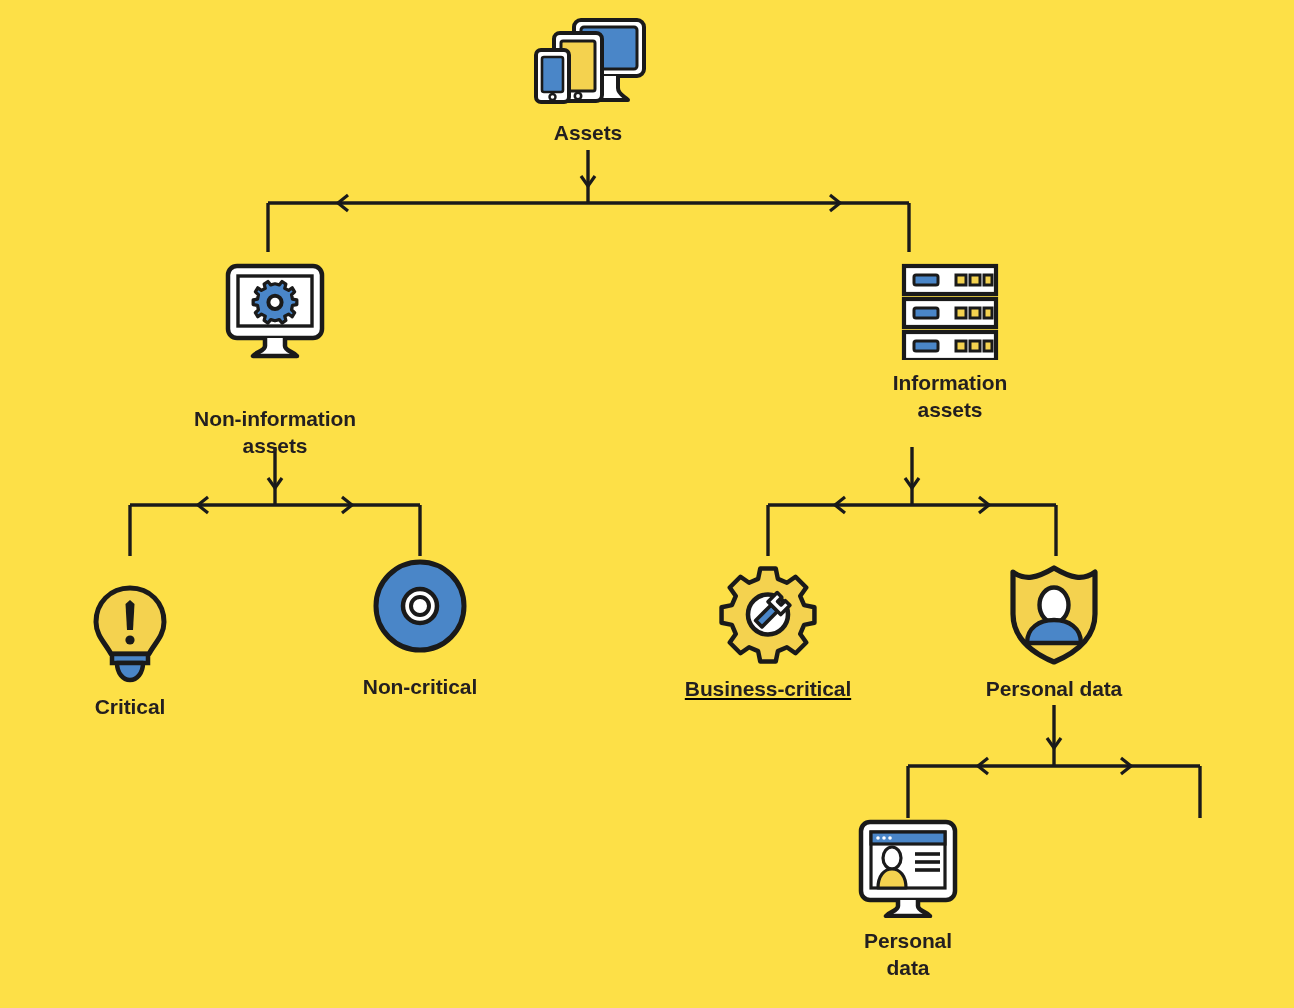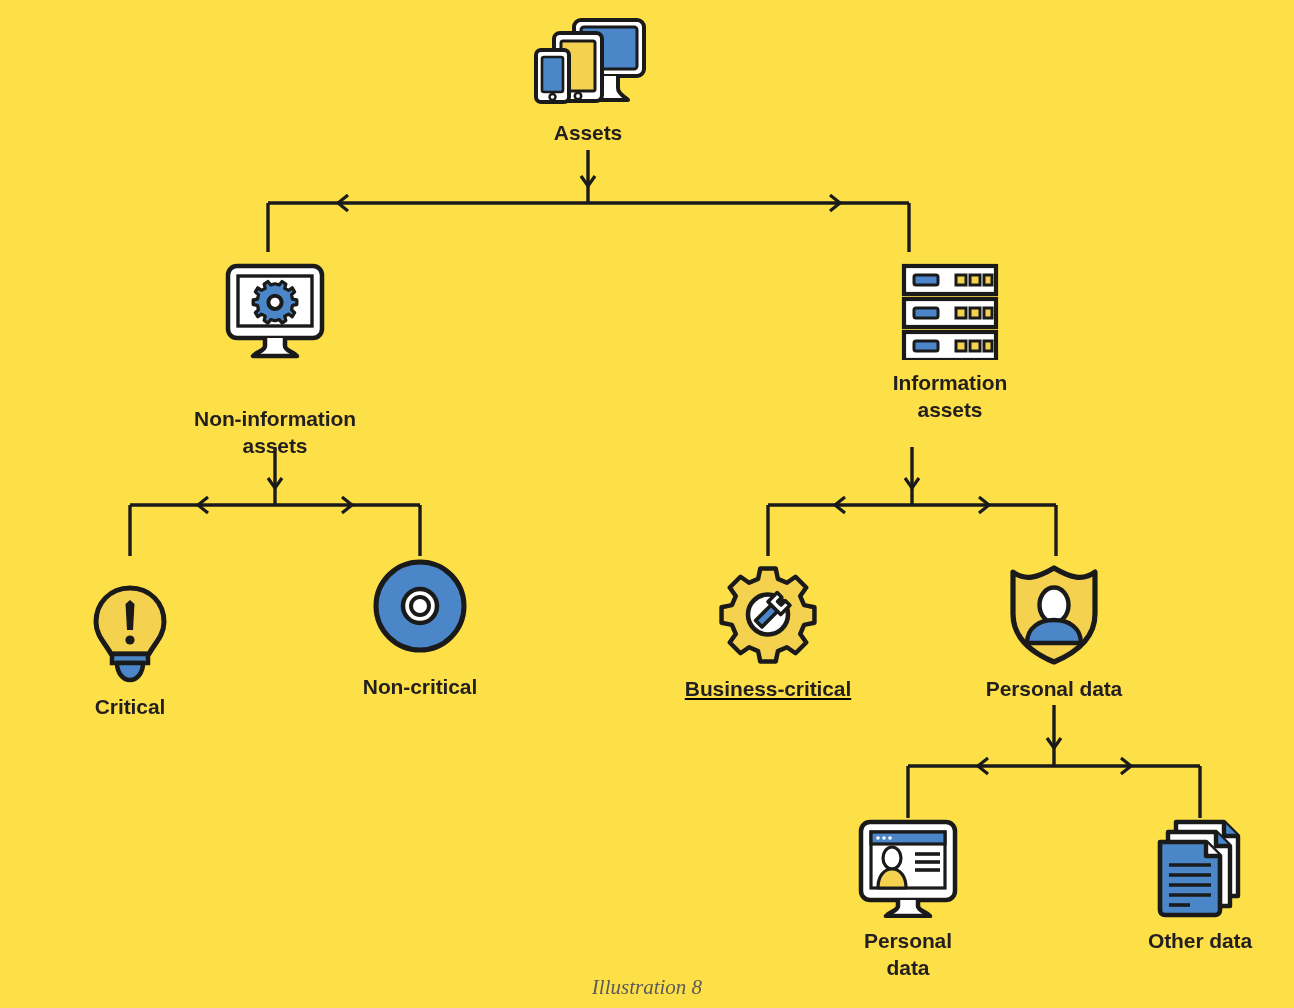--- a/index.html
+++ b/index.html
@@ -271,37 +271,15 @@
         <line x1="62" y1="44" x2="87" y2="44" stroke="#1a1a1a" stroke-width="3.6"></line>
         <line x1="62" y1="52" x2="87" y2="52" stroke="#1a1a1a" stroke-width="3.6"></line>
 
         <path d="M45,82 L45,88 C45,93 36,94 33,98 L77,98 C74,94 65,93 65,88 L65,82" fill="#ffffff" stroke="#1a1a1a" stroke-width="4.5" stroke-linejoin="round"></path>
       </svg>
     </span>
     <span class="node-label">Personal
 data</span>
   </div>
 
-  <div class="node" style="left:1125px; top:818px; width:150px;">
-    <span class="node-icon">
-      <svg width="96" height="100" viewBox="0 0 96 100">
-
-        <path d="M24,4 L72,4 L86,18 L86,78 L24,78 Z" fill="#ffffff" stroke="#1a1a1a" stroke-width="4.4" stroke-linejoin="round"></path>
-        <path d="M72,4 L72,18 L86,18" fill="#4a86c8" stroke="#1a1a1a" stroke-width="4.4" stroke-linejoin="round"></path>
-
-        <path d="M16,14 L64,14 L78,28 L78,88 L16,88 Z" fill="#ffffff" stroke="#1a1a1a" stroke-width="4.4" stroke-linejoin="round"></path>
-        <path d="M64,14 L64,28 L78,28" fill="#4a86c8" stroke="#1a1a1a" stroke-width="4.4" stroke-linejoin="round"></path>
-
-        <path d="M8,24 L54,24 L68,38 L68,92 C68,95 66,97 63,97 L13,97 C10,97 8,95 8,92 Z" fill="#4a86c8" stroke="#1a1a1a" stroke-width="4.6" stroke-linejoin="round"></path>
-        <path d="M54,24 L54,38 L68,38" fill="#ffffff" stroke="#1a1a1a" stroke-width="4.4" stroke-linejoin="round"></path>
-        <line x1="17" y1="47" x2="59" y2="47" stroke="#1a1a1a" stroke-width="3.6"></line>
-        <line x1="17" y1="57" x2="59" y2="57" stroke="#1a1a1a" stroke-width="3.6"></line>
-        <line x1="17" y1="67" x2="59" y2="67" stroke="#1a1a1a" stroke-width="3.6"></line>
-        <line x1="17" y1="77" x2="59" y2="77" stroke="#1a1a1a" stroke-width="3.6"></line>
-        <line x1="17" y1="87" x2="38" y2="87" stroke="#1a1a1a" stroke-width="3.6"></line>
-      </svg>
-    </span>
-    <span class="node-label">Other data</span>
-  </div>
-
-  <div id="caption">Illustration 8</div>
+
 
 </div>
 
 </body></html>

